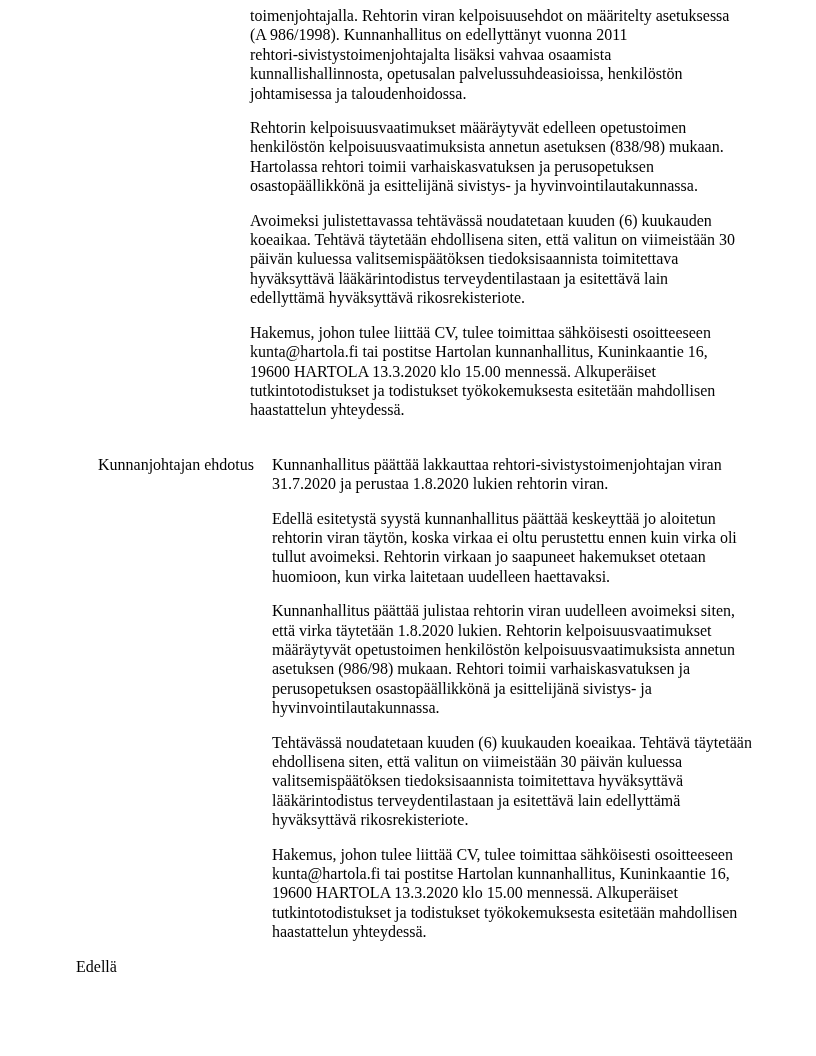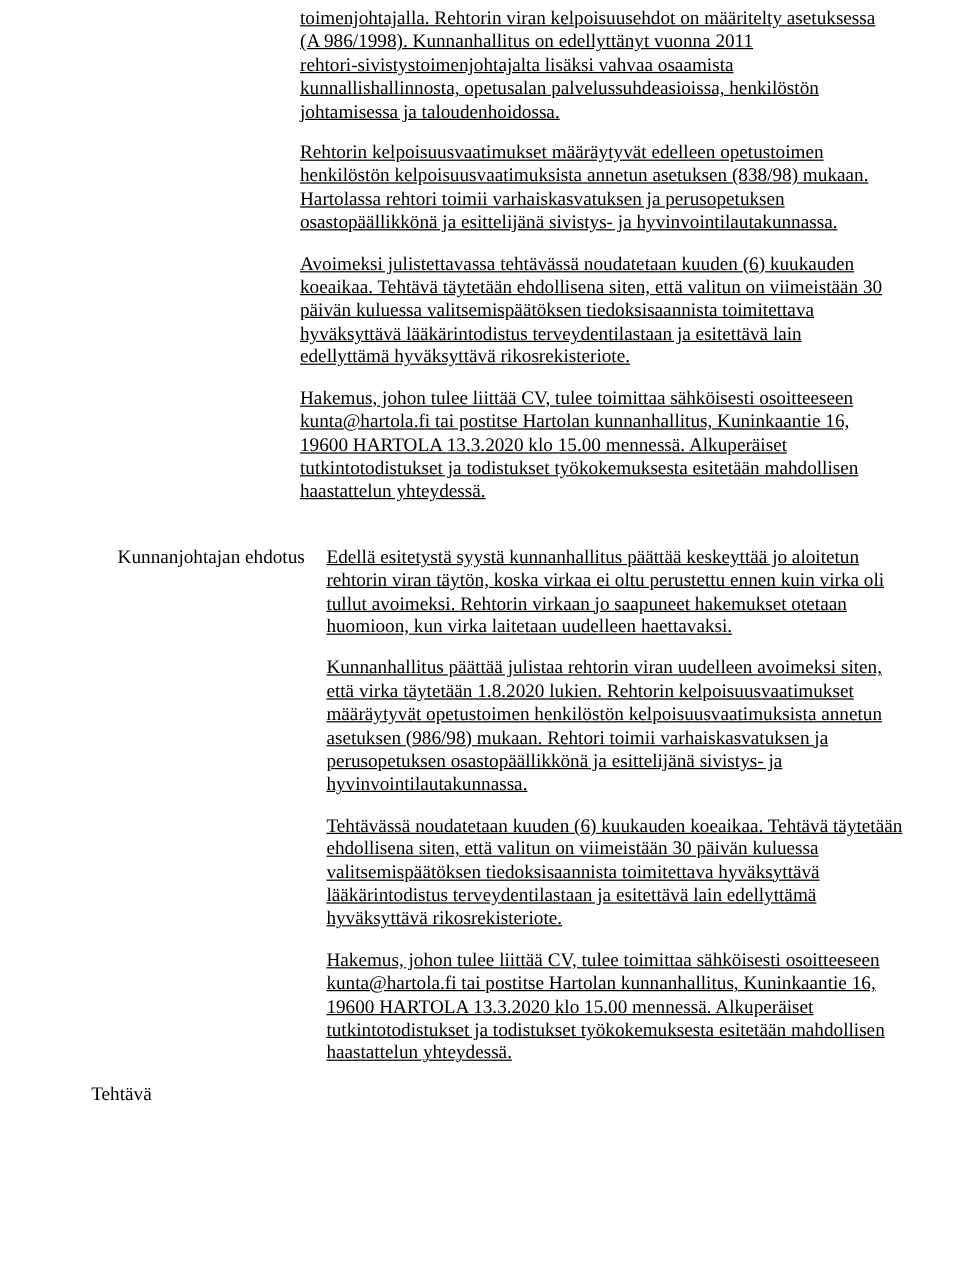--- a/index.html
+++ b/index.html
@@ -23,21 +23,20 @@
     align-items: flex-start;
   }
   .section-label {
     flex: 0 0 174px;
     width: 174px;
     white-space: pre;
   }
   .section-body {
     flex: 1 1 auto;
     min-width: 0;
-    text-decoration: underline;
   }
   .paragraph {
     white-space: pre;
     margin: 0 0 15px 0;
   }
   .section-proposal {
     margin-top: 20px;
     margin-left: 22px;
   }
 </style>
@@ -67,20 +66,22 @@
 kunta@hartola.fi tai postitse Hartolan kunnanhallitus, Kuninkaantie 16,
 19600 HARTOLA 13.3.2020 klo 15.00 mennessä. Alkuperäiset
 tutkintotodistukset ja todistukset työkokemuksesta esitetään mahdollisen
 haastattelun yhteydessä.</div>
     </div>
   </div>
 
   <div class="section section-proposal">
     <div class="section-label">Kunnanjohtajan ehdotus</div>
     <div class="section-body">
+      <div class="paragraph">Kunnanhallitus päättää lakkauttaa rehtori-sivistystoimenjohtajan viran
+31.7.2020 ja perustaa 1.8.2020 lukien rehtorin viran.</div>
       <div class="paragraph">Edellä esitetystä syystä kunnanhallitus päättää keskeyttää jo aloitetun
 rehtorin viran täytön, koska virkaa ei oltu perustettu ennen kuin virka oli
 tullut avoimeksi. Rehtorin virkaan jo saapuneet hakemukset otetaan
 huomioon, kun virka laitetaan uudelleen haettavaksi.</div>
       <div class="paragraph">Kunnanhallitus päättää julistaa rehtorin viran uudelleen avoimeksi siten,
 että virka täytetään 1.8.2020 lukien. Rehtorin kelpoisuusvaatimukset
 määräytyvät opetustoimen henkilöstön kelpoisuusvaatimuksista annetun
 asetuksen (986/98) mukaan. Rehtori toimii varhaiskasvatuksen ja
 perusopetuksen osastopäällikkönä ja esittelijänä sivistys- ja
 hyvinvointilautakunnassa.</div>
@@ -91,16 +92,16 @@
 hyväksyttävä rikosrekisteriote.</div>
       <div class="paragraph">Hakemus, johon tulee liittää CV, tulee toimittaa sähköisesti osoitteeseen
 kunta@hartola.fi tai postitse Hartolan kunnanhallitus, Kuninkaantie 16,
 19600 HARTOLA 13.3.2020 klo 15.00 mennessä. Alkuperäiset
 tutkintotodistukset ja todistukset työkokemuksesta esitetään mahdollisen
 haastattelun yhteydessä.</div>
     </div>
   </div>
 
   <div class="section section-decision">
-    <div class="section-label">Tehtävä</div>
+    <div class="section-label">Edellä</div>
   </div>
 
 </div>
 
 </body></html>

